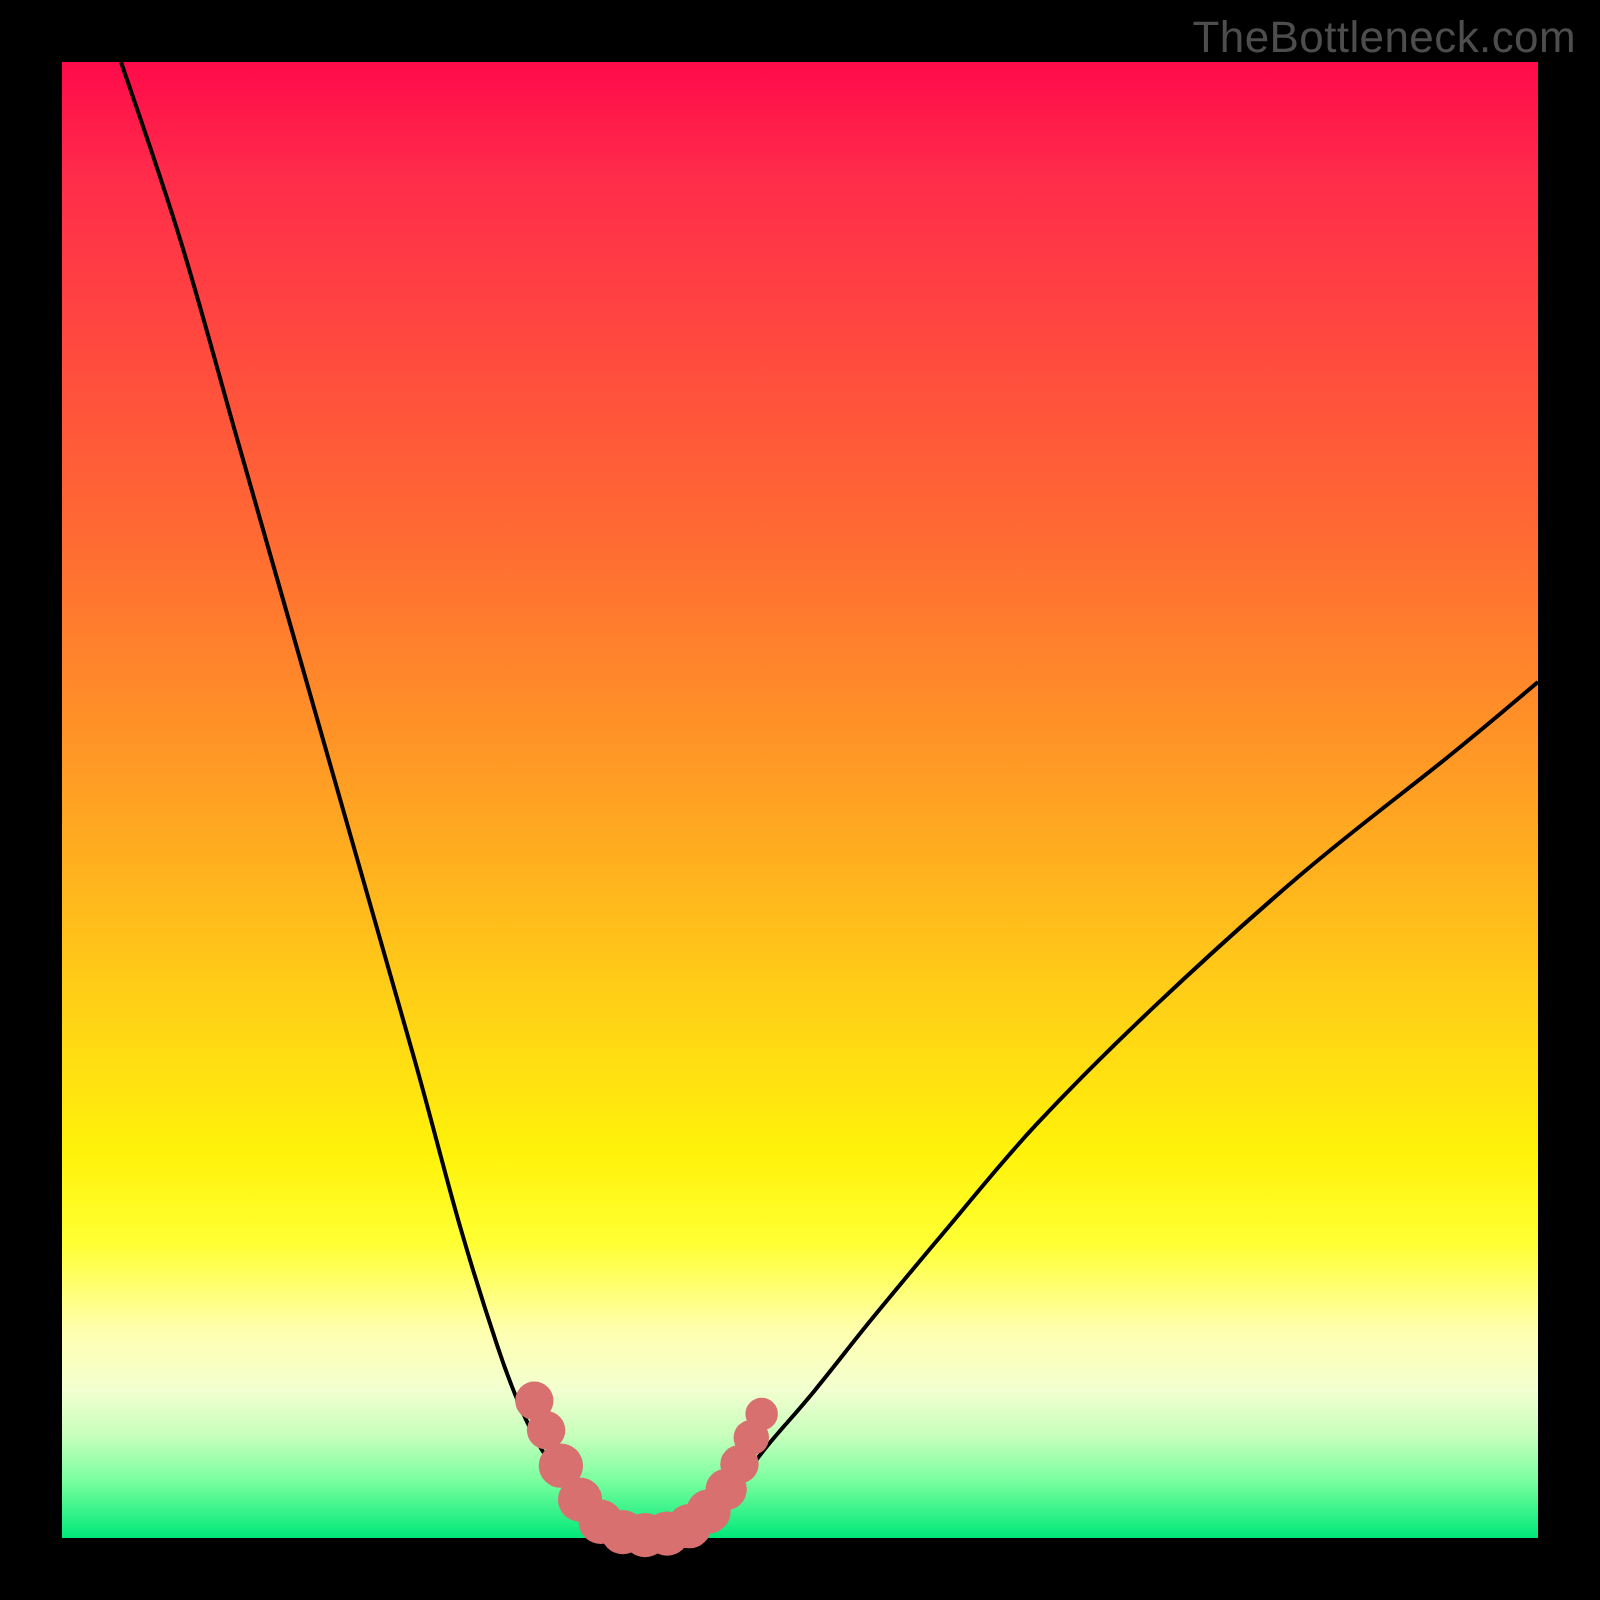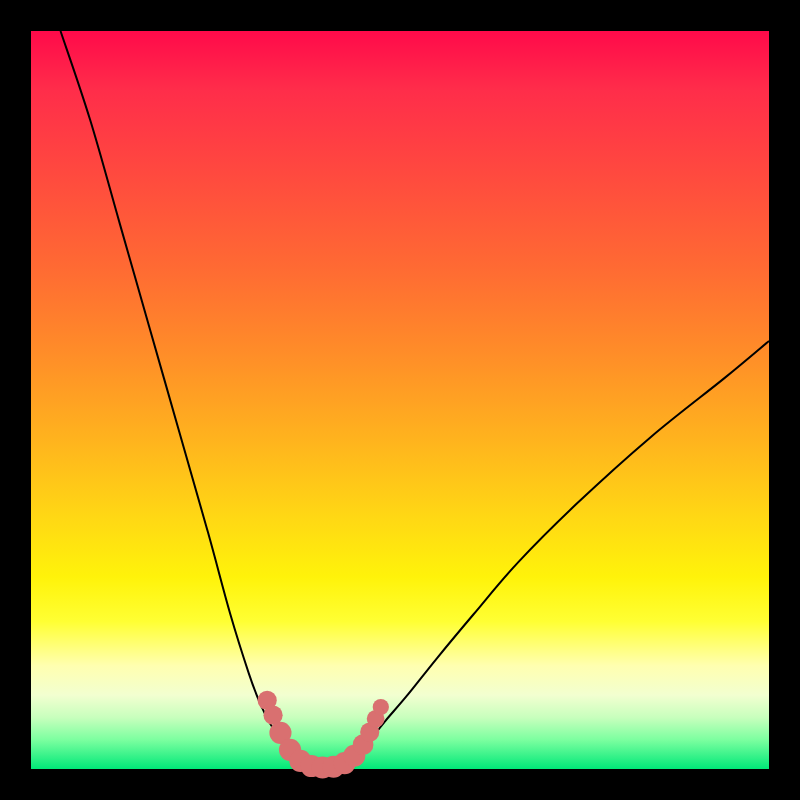--- a/index.html
+++ b/index.html
@@ -90,13 +90,14 @@
         <circle cx="302.58" cy="735.786" r="11.07" class="marker"></circle>
         <circle cx="313.65" cy="732.096" r="11.07" class="marker"></circle>
         <circle cx="323.24399999999997" cy="724.716" r="11.07" class="marker"></circle>
         <circle cx="332.1" cy="713.646" r="10.331999999999999" class="marker"></circle>
         <circle cx="338.74199999999996" cy="701.1" r="9.594000000000001" class="marker"></circle>
         <circle cx="344.646" cy="687.816" r="8.856" class="marker"></circle>
         <circle cx="349.81199999999995" cy="676.008" r="8.118" class="marker"></circle>
       </g>
   </svg>
 
+  <div class="watermark">TheBottleneck.com</div>
 </div>
 
 </body></html>

